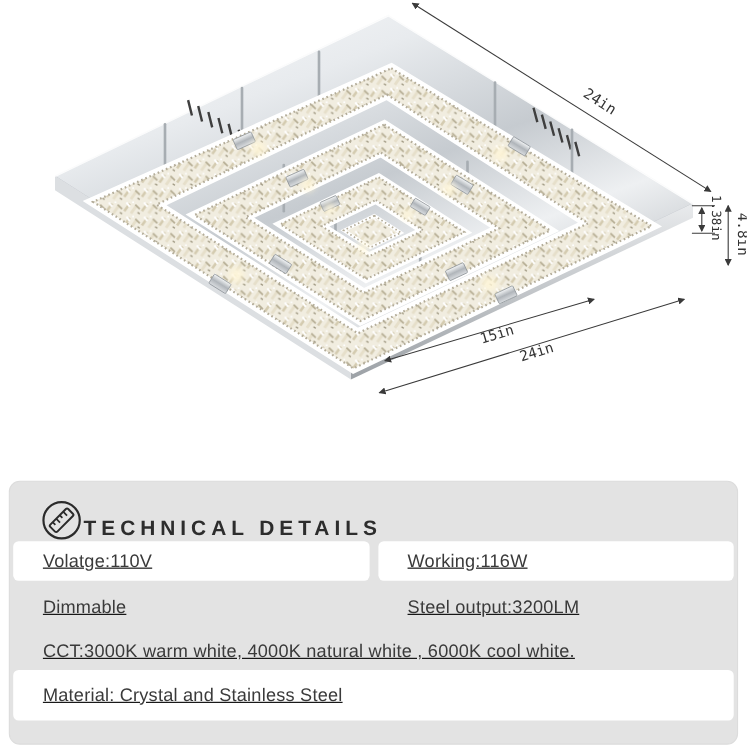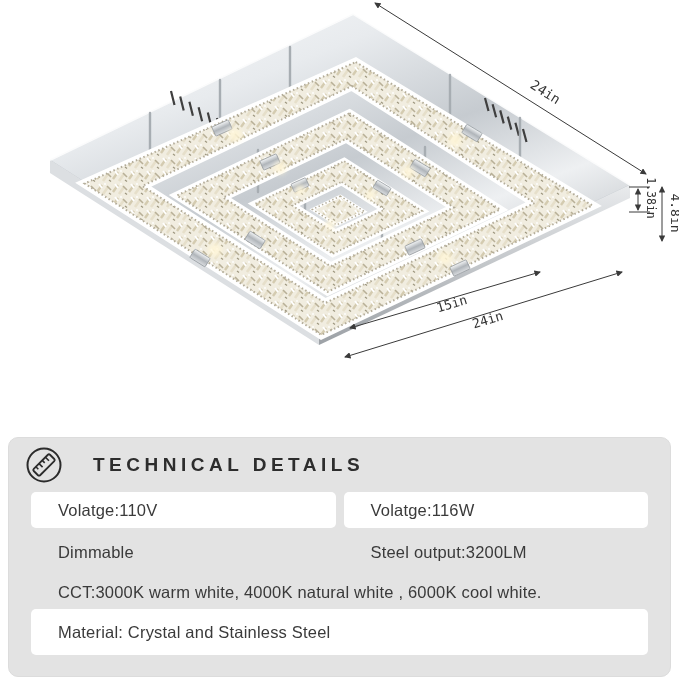--- a/index.html
+++ b/index.html
@@ -7,25 +7,25 @@
     position:relative;width:679px;height:683px;background:#ffffff;overflow:hidden;
     font-family:"Liberation Sans",sans-serif;
   }
   .diagram{position:absolute;left:0;top:0;width:679px;height:437px;}
   .dim-label{font-family:"DejaVu Sans Mono",monospace;fill:#333;}
   
   .panel{
     position:absolute;left:8px;top:437px;width:663px;height:240px;
     background:#e3e3e3;border:1px solid #dcdcdc;border-radius:10px;box-sizing:border-box;
   }
-  .panel-header{height:54px;display:flex;align-items:center;gap:30px;padding-left:16px;}
+  .panel-header{height:54px;display:flex;align-items:flex-end;gap:1px;padding-left:28px;}
   .panel-title{
     margin:0;font-size:19px;font-weight:bold;letter-spacing:4.5px;color:#2d2d2d;
   }
-  .row{margin:0 22px;display:flex;gap:8px;}
+  .row{margin:0 3px;display:flex;gap:8px;text-decoration:underline;}
   .r1{height:36px}.r2{height:48px}.r3{height:40px}.r4{height:33px}.r5{height:46px}
   .cell{
     flex:1;display:flex;align-items:center;padding-left:27px;
     font-size:16.5px;color:#3a3a3a;letter-spacing:.2px;box-sizing:border-box;
   }
   .white{background:#ffffff;border-radius:5px;}
 </style>
 </head>
 <body>
 
@@ -165,21 +165,21 @@
             <rect x="7.5" y="14.5" width="23" height="9" rx="1.5" fill="none" stroke="#2b2b2b" stroke-width="1.8"></rect>
             <path d="M12,14.5 v3.5 M16.5,14.5 v5 M21,14.5 v3.5 M25.5,14.5 v5" stroke="#2b2b2b" stroke-width="1.6" fill="none"></path>
           </g>
         </svg>
       </span>
       <h2 class="panel-title">TECHNICAL DETAILS</h2>
     </div>
 
     <div class="row r1">
       <div class="cell white">Volatge:110V</div>
-      <div class="cell white">Volatge:116W</div>
+      <div class="cell white">Working:116W</div>
     </div>
 
     <div class="row r2">
       <div class="cell">Dimmable</div>
       <div class="cell">Steel output:3200LM</div>
     </div>
 
 
     <div class="row r4">
       <div class="cell">CCT:3000K warm white, 4000K natural white , 6000K cool white.</div>

